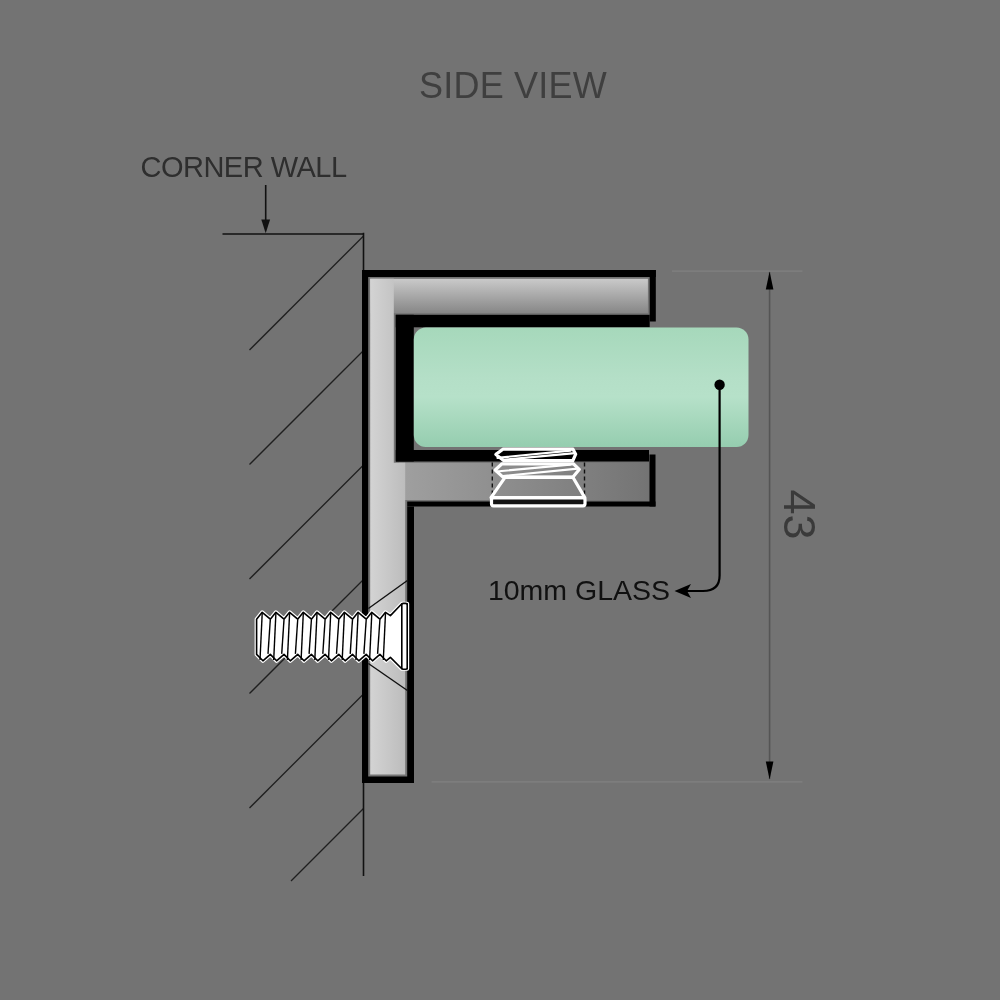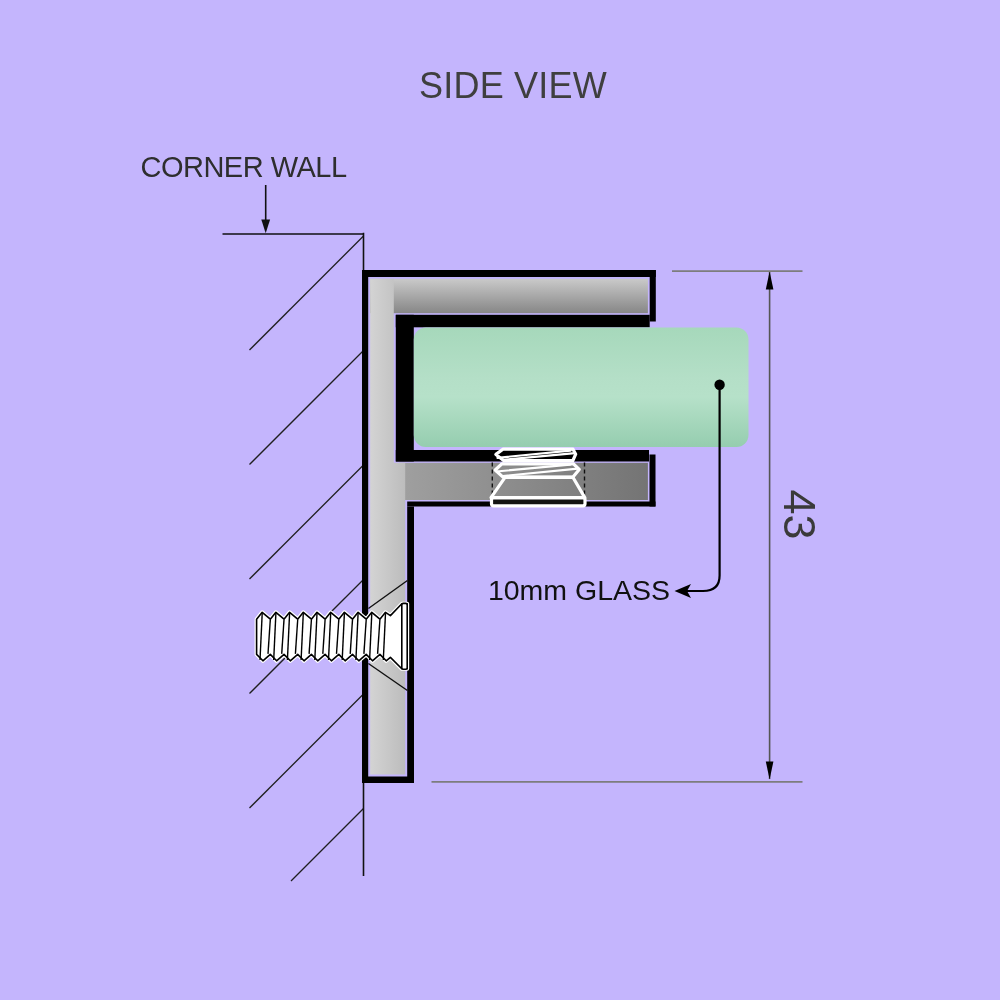--- a/index.html
+++ b/index.html
@@ -1,16 +1,16 @@
 <!DOCTYPE html>
 <html><head>
 <meta charset="utf-8">
 <style>
   html,body { margin:0; padding:0; background:#ffffff; }
-  .page { position:relative; width:1000px; height:1000px; background:#c4b5fd;
+  .page { position:relative; width:1000px; height:1000px; background:#737373;
           font-family:"Liberation Sans", sans-serif; }
   svg { position:absolute; left:0; top:0; }
 </style>
 </head>
 <body>
 <div class="page">
 <svg width="1000" height="1000" viewBox="0 0 1000 1000">
 <defs>
   <linearGradient id="gTop" gradientUnits="userSpaceOnUse" x1="0" y1="278" x2="0" y2="314">
     <stop offset="0" stop-color="#cbcbcb"></stop>

